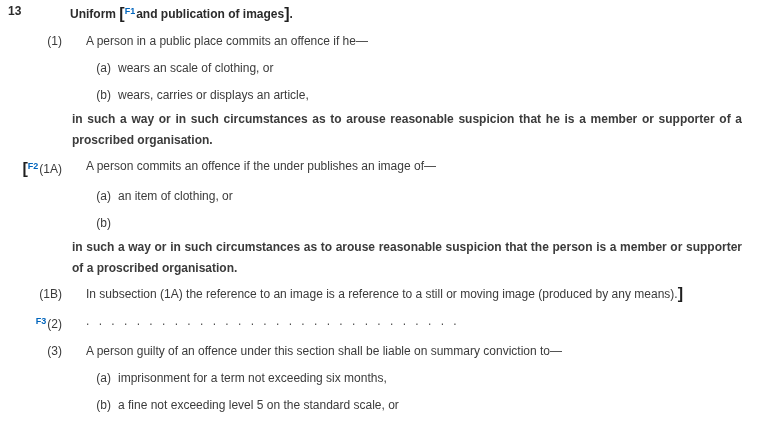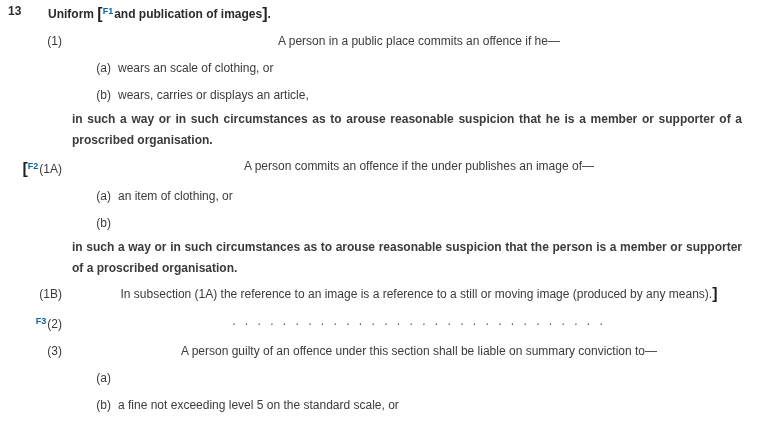--- a/index.html
+++ b/index.html
@@ -18,42 +18,41 @@
     padding-top: 4px;
     box-sizing: border-box;
   }
   .row {
     display: flex;
     line-height: 15px;
     margin-bottom: 12px;
   }
   
   .sec-num {
-    width: 48px;
+    width: 70px;
     flex-shrink: 0;
     box-sizing: border-box;
     padding-left: 8px;
     font-weight: bold;
     color: #2b2b2b;
   }
   .sec-title {
     font-weight: bold;
     color: #2b2b2b;
   }
   
   .num-col {
     width: 62px;
     flex-shrink: 0;
     text-align: right;
     white-space: nowrap;
   }
   .text-col {
     margin-left: 24px;
     flex: 1;
-    text-align: center;
   }
   
   .item-num-col {
     width: 111px;
     flex-shrink: 0;
     text-align: right;
   }
   .item-text-col {
     margin-left: 7px;
     flex: 1;
@@ -147,20 +146,21 @@
     <div class="text-col dots">. . . . . . . . . . . . . . . . . . . . . . . . . . . . . .</div>
   </div>
 
   <div class="row">
     <div class="num-col">(3)</div>
     <div class="text-col">A person guilty of an offence under this section shall be liable on summary conviction to—</div>
   </div>
 
   <div class="row">
     <div class="item-num-col">(a)</div>
+    <div class="item-text-col">imprisonment for a term not exceeding six months,</div>
   </div>
 
   <div class="row">
     <div class="item-num-col">(b)</div>
     <div class="item-text-col">a fine not exceeding level 5 on the standard scale, or</div>
   </div>
 
 </div>
 
 </body></html>

